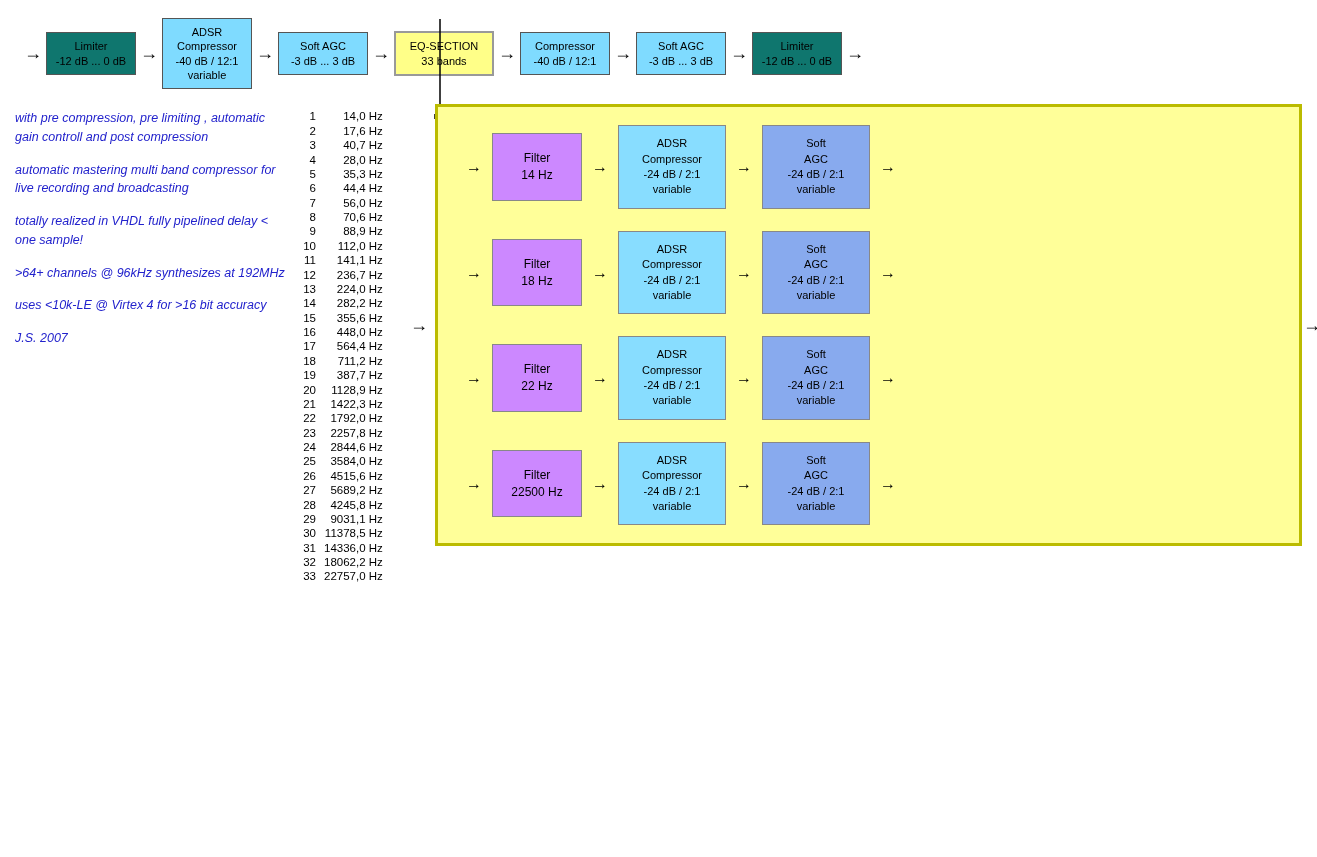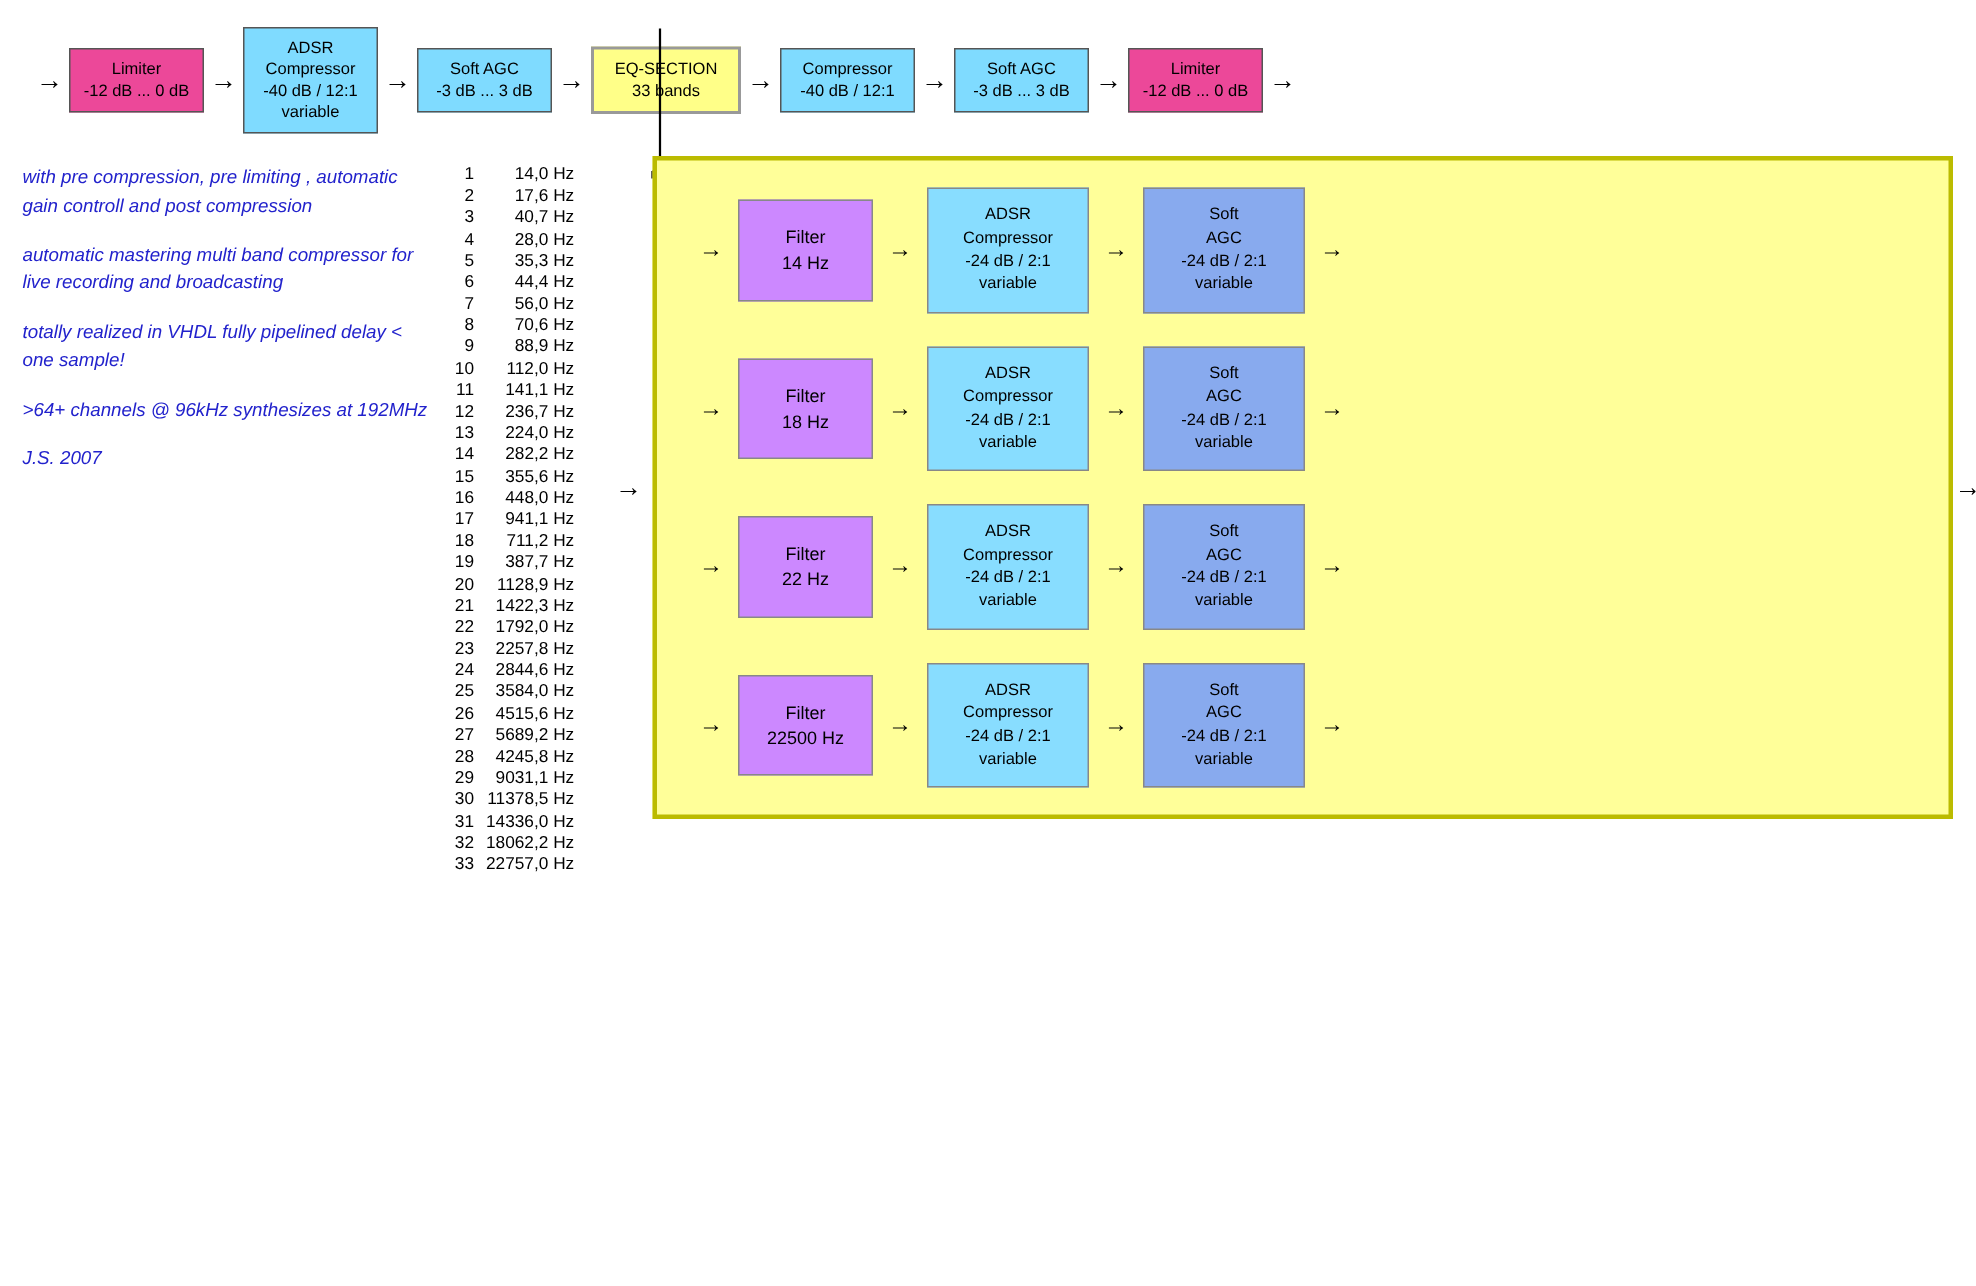--- a/index.html
+++ b/index.html
@@ -31,21 +31,21 @@
     .chain-box {
       border: 1.5px solid #555;
       text-align: center;
       padding: 6px 8px;
       font-size: 11px;
       line-height: 1.3;
       min-width: 90px;
     }
 
     .chain-box.green {
-      background: #ec4899;
+      background: #0f766e;
     }
     .chain-box.cyan {
       background: #7FDBFF;
     }
     .chain-box.yellow {
       background: #FFFF88;
     }
 
     
     .main-content {
@@ -135,20 +135,21 @@
     <div class="arrow">→</div>
   </div>
 
   <div class="main-content">
 
     <div class="left-panel">
       <p>with pre compression, pre limiting , automatic gain controll and post compression</p>
       <p>automatic mastering multi band compressor for live recording and broadcasting</p>
       <p>totally realized in VHDL fully pipelined delay &lt; one sample!</p>
       <p>&gt;64+ channels @ 96kHz synthesizes at 192MHz</p>
+      <p>uses &lt;10k-LE @ Virtex 4 for &gt;16 bit accuracy</p>
       <p>J.S. 2007</p>
     </div>
 
     <div class="number-list">
       <table>
         <tbody id="freq-tbody">
         <tr>
               <td>1</td>
               <td>14,0 Hz</td>
             </tr>
@@ -207,21 +208,21 @@
             <tr>
               <td>15</td>
               <td>355,6 Hz</td>
             </tr>
             <tr>
               <td>16</td>
               <td>448,0 Hz</td>
             </tr>
             <tr>
               <td>17</td>
-              <td>941,1 Hz</td>
+              <td>564,4 Hz</td>
             </tr>
             <tr>
               <td>18</td>
               <td>711,2 Hz</td>
             </tr>
             <tr>
               <td>19</td>
               <td>387,7 Hz</td>
             </tr>
             <tr>

